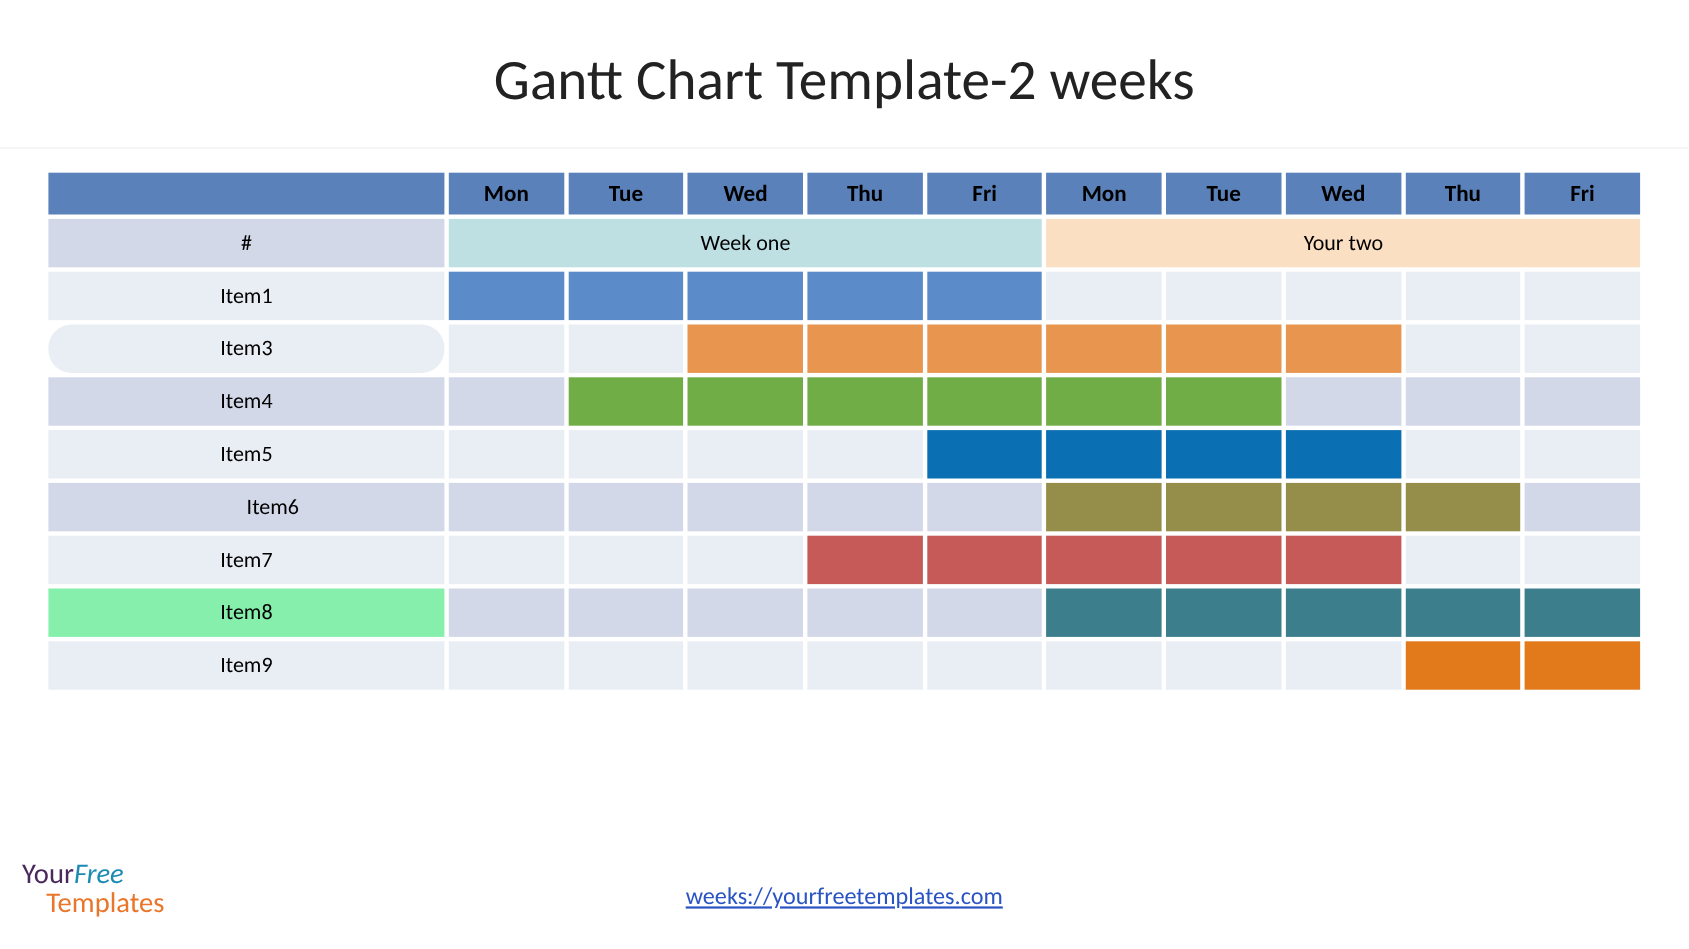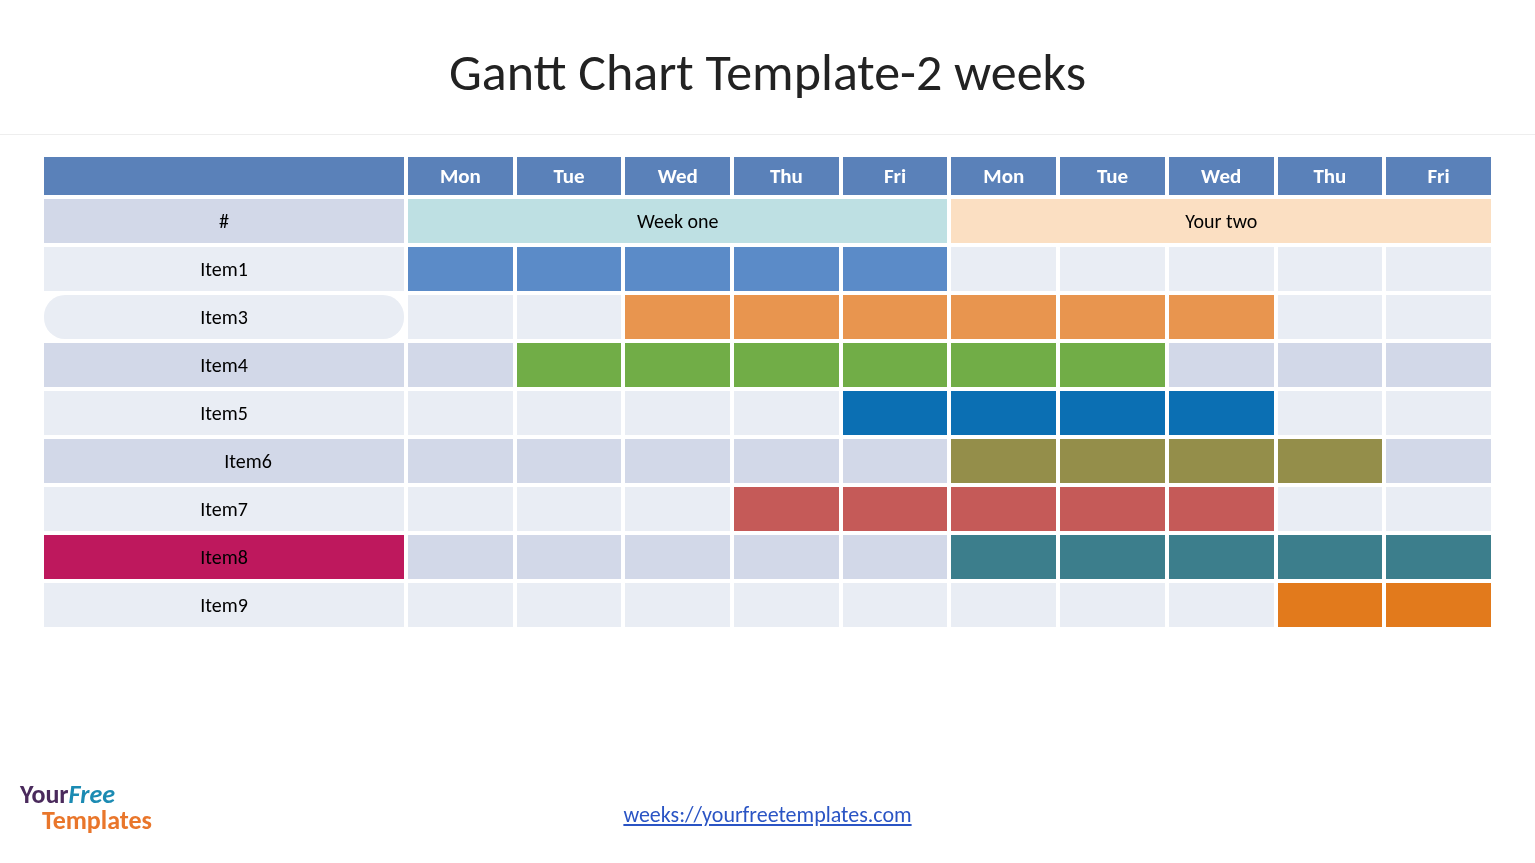--- a/index.html
+++ b/index.html
@@ -28,37 +28,37 @@
   }
   th,td{
     padding:0;
     height:44px;
     text-align:center;
     vertical-align:middle;
     font-size:20px;
   }
   .hdr{
     background:#5a81b9;
-    color:#ffffff;
+    color:#000000;
     font-weight:bold;
     height:38px;
     font-size:21px;
   }
   .label-col{
     width:360px;
   }
   .day-col{
     width:auto;
   }
   .logo{
     position:absolute;
     left:20px;
     bottom:30px;
     font-size:26px;
-    font-weight:bold;
+    font-weight:normal;
     line-height:1;
     margin-top:28px;
   }
   .logo .y{ color:#4a2a5c; }
   .logo .f{ color:#1b8bb3;font-style:italic; }
   .logo .t{ color:#e9762b;display:block;margin-left:22px; }
   .linkline{
     position:absolute;
     left:0;right:0;
     bottom:35px;
@@ -178,21 +178,21 @@
           <td style="background: rgb(233, 237, 244);"></td>
           <td style="background: rgb(197, 90, 88);"></td>
           <td style="background: rgb(197, 90, 88);"></td>
           <td style="background: rgb(197, 90, 88);"></td>
           <td style="background: rgb(197, 90, 88);"></td>
           <td style="background: rgb(197, 90, 88);"></td>
           <td style="background: rgb(233, 237, 244);"></td>
           <td style="background: rgb(233, 237, 244);"></td>
         </tr>
         <tr>
-          <td style="background: #be185d;">Item8</td>
+          <td style="background: #86efac;">Item8</td>
           <td style="background: rgb(210, 216, 232);"></td>
           <td style="background: rgb(210, 216, 232);"></td>
           <td style="background: rgb(210, 216, 232);"></td>
           <td style="background: rgb(210, 216, 232);"></td>
           <td style="background: rgb(210, 216, 232);"></td>
           <td style="background: rgb(60, 126, 140);"></td>
           <td style="background: rgb(60, 126, 140);"></td>
           <td style="background: rgb(60, 126, 140);"></td>
           <td style="background: rgb(60, 126, 140);"></td>
           <td style="background: rgb(60, 126, 140);"></td>

